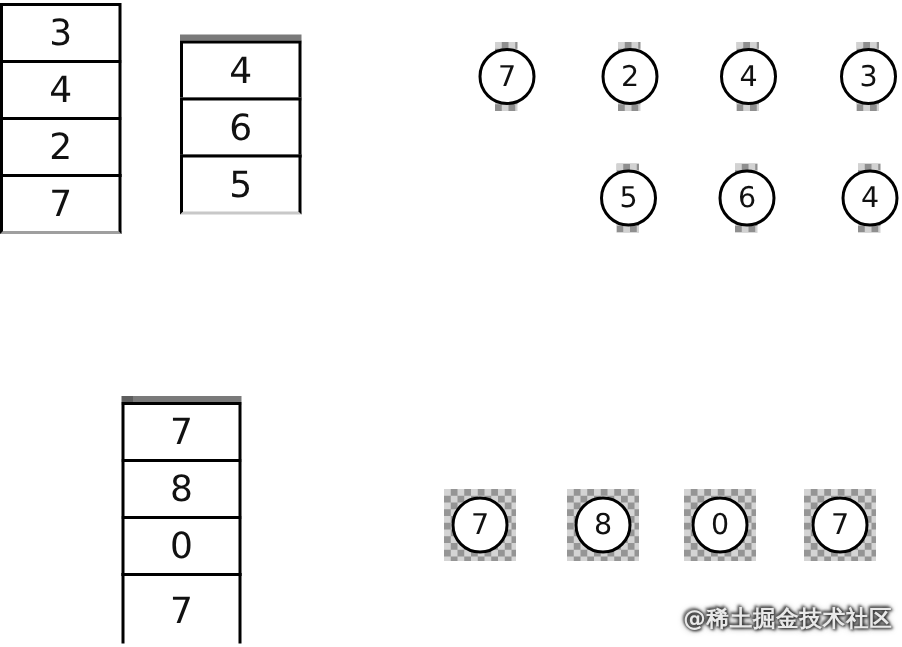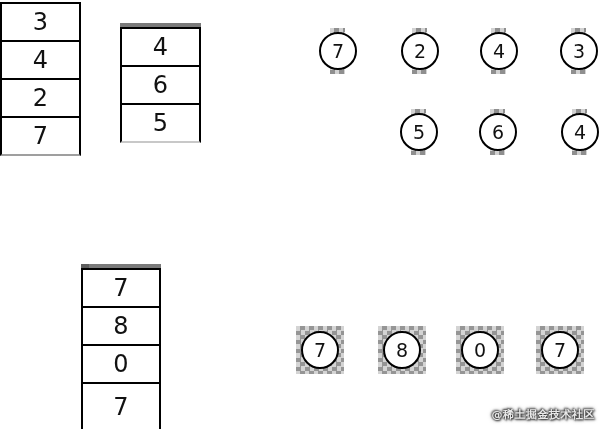--- a/index.html
+++ b/index.html
@@ -84,21 +84,21 @@
     height: 48px;
     z-index: 0;
     opacity: 0.95;
   }
 
   
   .watermark {
     position: absolute;
     right: 6px;
     bottom: 9px;
-    font-size: 11px;
+    font-size: 15px;
     font-weight: bold;
     letter-spacing: 0.5px;
     color: #e9e9e9;
     text-shadow: 0 0 2px #3a3a3a, 1px 1px 2px #2a2a2a, -1px -1px 2px #4a4a4a, 0 0 4px #666666;
     white-space: nowrap;
   }
 </style>
 </head>
 <body>
 

